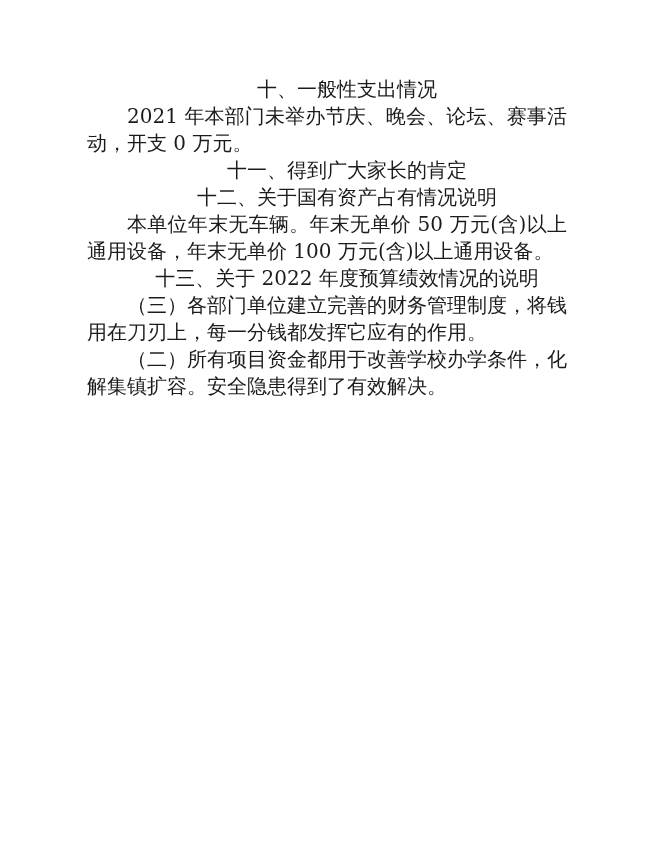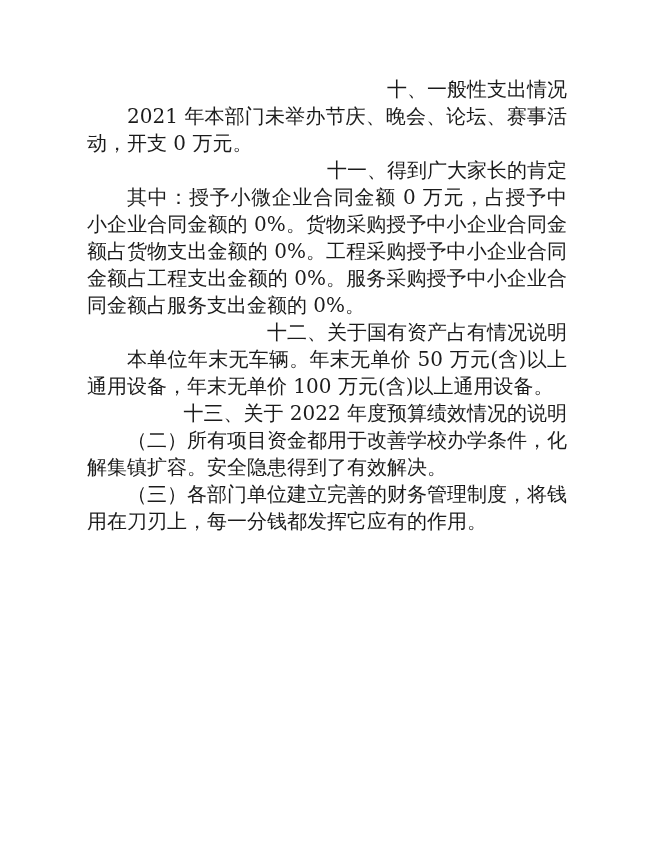--- a/index.html
+++ b/index.html
@@ -27,32 +27,31 @@
   }
   .para {
     margin: 0;
     padding: 0;
     text-indent: 2em;
     text-align: justify;
     text-justify: inter-ideograph;
     word-break: break-all;
   }
   .para.heading {
-    text-align: right;
+    text-align: center;
     font-weight: normal;
   }
 </style>
 </head>
 <body>
 
 <div class="page" style="background: rgb(255, 255, 255); color: rgb(27, 27, 27);">
   <div class="doc-body">
     <div class="para heading">十、一般性支出情况</div>
     <div class="para body">2021 年本部门未举办节庆、晚会、论坛、赛事活动，开支 0 万元。</div>
     <div class="para heading">十一、得到广大家长的肯定</div>
-    <div class="para body">其中：授予小微企业合同金额 0 万元，占授予中小企业合同金额的 0%。货物采购授予中小企业合同金额占货物支出金额的 0%。工程采购授予中小企业合同金额占工程支出金额的 0%。服务采购授予中小企业合同金额占服务支出金额的 0%。</div>
     <div class="para heading">十二、关于国有资产占有情况说明</div>
     <div class="para body">本单位年末无车辆。年末无单价 50 万元(含)以上通用设备，年末无单价 100 万元(含)以上通用设备。</div>
     <div class="para heading">十三、关于 2022 年度预算绩效情况的说明</div>
+    <div class="para body">（三）各部门单位建立完善的财务管理制度，将钱用在刀刃上，每一分钱都发挥它应有的作用。</div>
     <div class="para body">（二）所有项目资金都用于改善学校办学条件，化解集镇扩容。安全隐患得到了有效解决。</div>
-    <div class="para body">（三）各部门单位建立完善的财务管理制度，将钱用在刀刃上，每一分钱都发挥它应有的作用。</div>
   </div>
 </div>
 
 </body></html>

